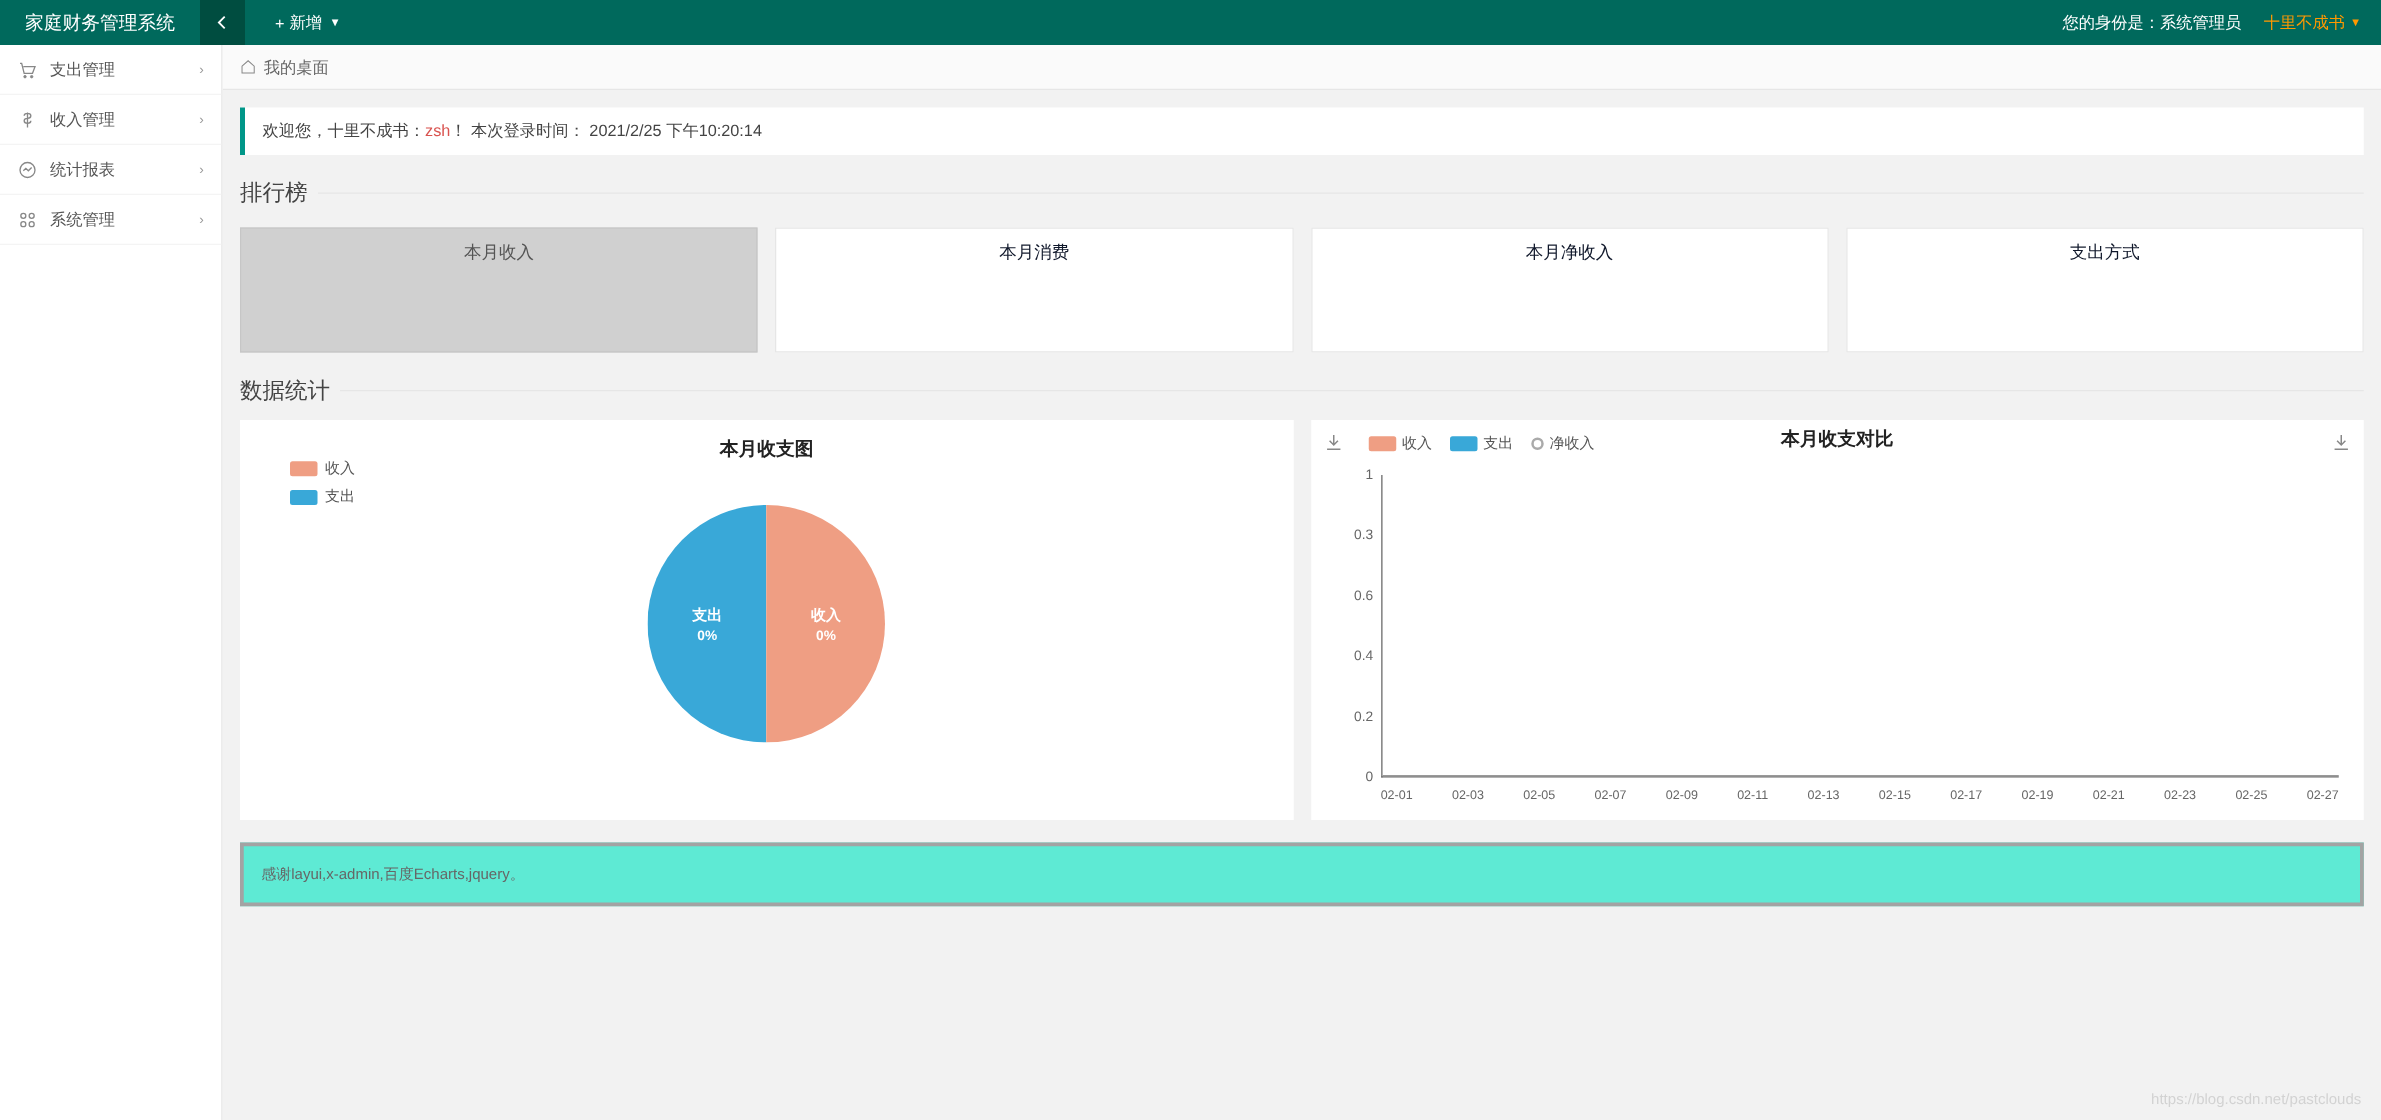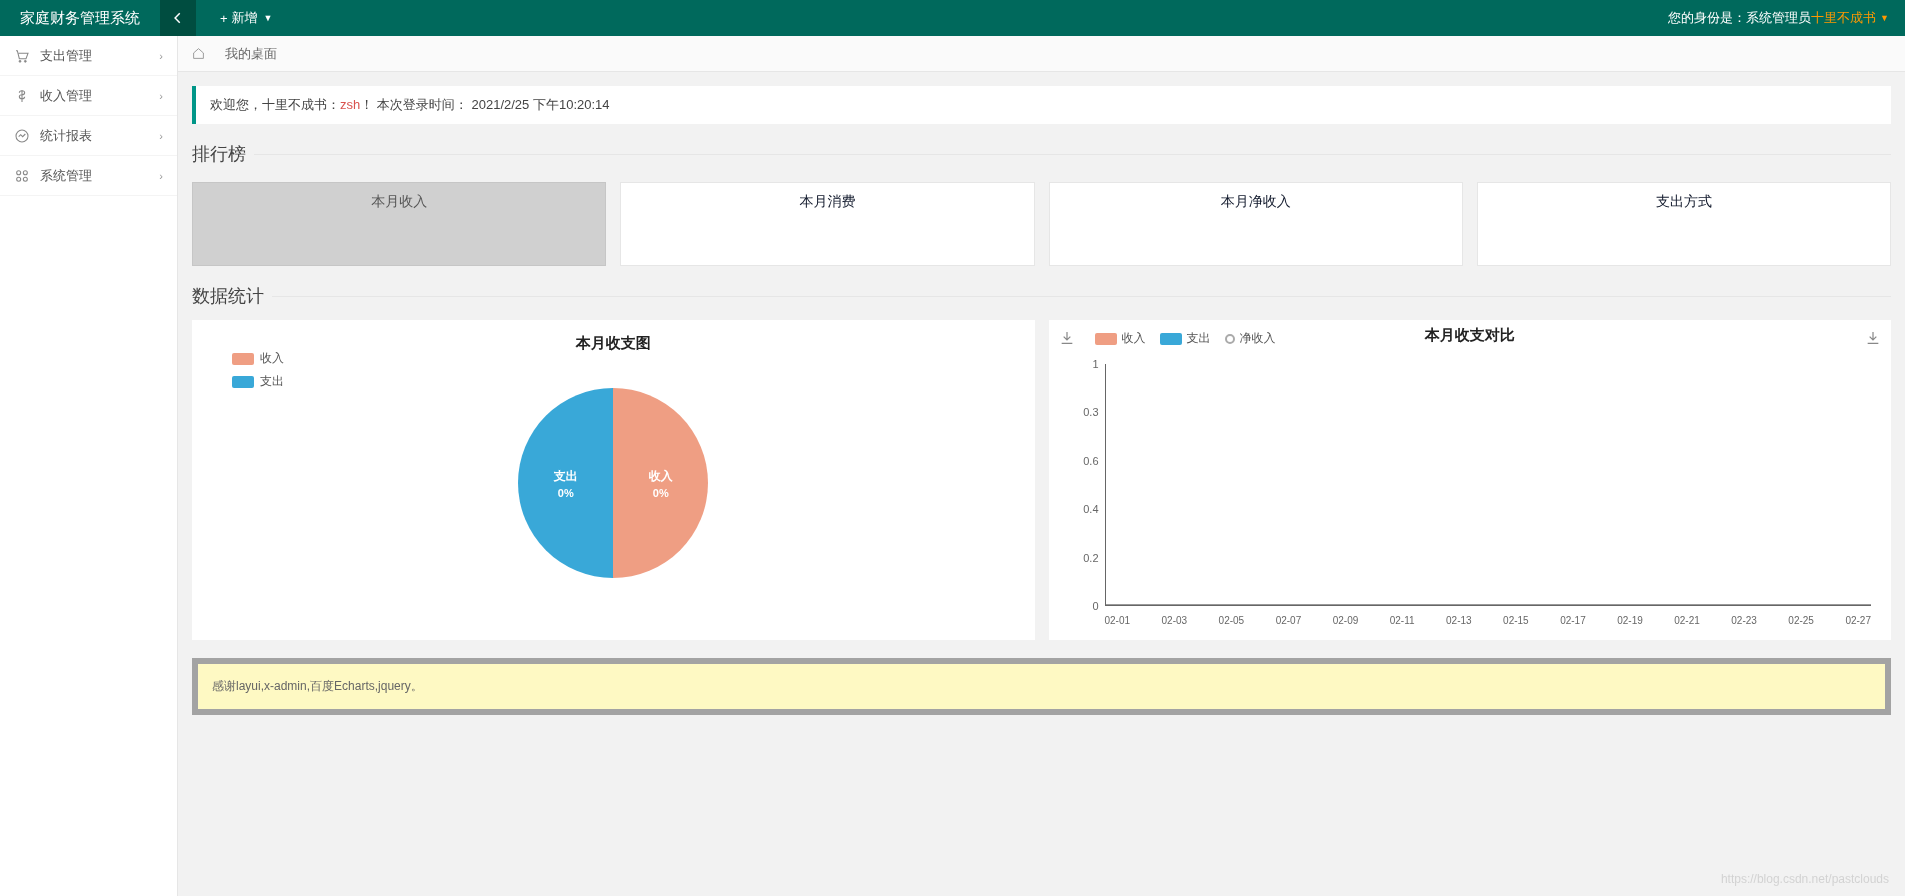--- a/index.html
+++ b/index.html
@@ -4,45 +4,45 @@
 <style>
 * { margin: 0; padding: 0; box-sizing: border-box; }
 body { font-family: "Microsoft YaHei", Arial, sans-serif; font-size: 13px; color: #333; background: #f2f2f2; }
 
 .header { background: #00695c; height: 36px; display: flex; align-items: center; color: #fff; }
 .app-title { padding: 0 20px; font-size: 15px; }
 .collapse-btn { background: #004d40; width: 36px; height: 36px; display: flex; align-items: center; justify-content: center; cursor: pointer; }
 .collapse-btn svg { width: 14px; height: 14px; fill: #fff; }
 .add-btn { margin-left: 24px; color: #fff; font-size: 13px; cursor: pointer; display: flex; align-items: center; gap: 4px; }
 .add-btn .caret { font-size: 9px; margin-left: 2px; }
-.header-right { margin-left: auto; display: flex; align-items: flex-end; padding-right: 16px; }
+.header-right { margin-left: auto; display: flex; align-items: flex-end; padding-right: 16px; gap: 18px; }
 .role-text { font-size: 13px; }
 .user-menu { color: #ff9800; font-size: 13px; cursor: pointer; display: flex; align-items: center; }
 .user-menu .caret { font-size: 9px; margin-left: 4px; }
 
 .layout { display: flex; height: calc(100vh - 36px); }
 .sidebar { width: 178px; background: #fff; border-right: 1px solid #e6e6e6; }
 .nav-item { display: flex; align-items: center; height: 40px; padding: 0 14px; cursor: pointer; color: #555; position: relative; border-bottom: 1px solid #f4f4f4; }
 .nav-icon { width: 16px; height: 16px; margin-right: 10px; fill: #888; stroke: #888; }
 .nav-item .chev { position: absolute; right: 14px; font-size: 11px; color: #999; }
 
 .main { flex: 1; display: flex; flex-direction: column; overflow: hidden; }
-.breadcrumb { height: 36px; background: #fafafa; border-bottom: 1px solid #e6e6e6; display: flex; align-items: center; padding: 0 14px; gap: 20px; color: #666; font-size: 13px; }
+.breadcrumb { height: 36px; background: #fafafa; border-bottom: 1px solid #e6e6e6; display: flex; align-items: center; padding: 0 14px; gap: 6px; color: #666; font-size: 13px; }
 .breadcrumb svg { width: 13px; height: 13px; fill: none; stroke: #888; stroke-width: 1.5; }
 
 .content { flex: 1; overflow-y: auto; padding: 14px 0; }
 
 .welcome-block { margin: 0 14px 18px; padding: 10px 14px; background: #fff; border-left: 4px solid #009688; color: #444; font-size: 13px; }
 .welcome-block .uname { color: #d9534f; }
 
 fieldset.section { margin: 0 14px 18px; border: none; border-top: 1px solid #e6e6e6; padding: 0; }
 fieldset.section legend { padding: 0 8px 0 0; font-size: 18px; color: #444; }
 
 .rank-row { display: flex; gap: 14px; margin-top: 16px; }
-.rank-card { flex: 1; height: 84px; background: #fff; border: 1px solid #e6e6e6; display: flex; flex-direction: column; }
+.rank-card { flex: 1; height: 100px; background: #fff; border: 1px solid #e6e6e6; display: flex; flex-direction: column; }
 .rank-card.active { background: #d0d0d0; border-color: #c6c6c6; }
 .rank-card .title { text-align: center; padding: 10px 0; color: #0f172a; font-size: 14px; }
 .rank-card.active .title { color: #555; }
 
 .stats-row { display: flex; gap: 14px; margin-top: 12px; }
 .chart-panel { flex: 1; background: #fff; position: relative; height: 320px; }
 .dl-icon { position: absolute; left: 10px; top: 10px; cursor: pointer; }
 .dl-icon.right { left: auto; right: 10px; }
 .dl-icon svg { width: 16px; height: 16px; stroke: #888; fill: none; stroke-width: 1.8; }
 
@@ -61,21 +61,21 @@
 .ring { width: 10px; height: 10px; border-radius: 50%; border: 2px solid #aaa; }
 .line-title { text-align: center; font-weight: bold; font-size: 15px; padding-top: 6px; color: #222; }
 .line-plot { position: absolute; left: 56px; right: 20px; top: 44px; bottom: 34px; }
 .y-axis { position: absolute; left: -32px; top: 0; bottom: 0; width: 30px; }
 .y-tick { position: absolute; right: 4px; font-size: 11px; color: #666; transform: translateY(-50%); }
 .plot-area { position: absolute; inset: 0; border-left: 1px solid #666; border-bottom: 1px solid #666; }
 .x-axis { position: absolute; left: 0; right: 0; bottom: -20px; display: flex; justify-content: space-between; gap: 14px; }
 .x-tick { font-size: 10px; color: #666; }
 .flat-line { position: absolute; left: 0; right: 0; bottom: 0; height: 1px; background: #999; }
 
-.footer-note { margin: 0 14px; padding: 14px; background: #fef9c3; border: 6px solid #a3a3a3; color: #666; font-size: 12px; }
+.footer-note { margin: 0 14px; padding: 14px; background: #5eead4; border: 3px solid #a3a3a3; color: #666; font-size: 12px; }
 
 .watermark { position: fixed; right: 16px; bottom: 10px; color: rgba(128,128,128,0.28); font-size: 12px; pointer-events: none; text-align: right; }
 </style>
 </head>
 <body>
 
 <div class="header">
   <div class="app-title">家庭财务管理系统</div>
   <div class="collapse-btn">
     <svg viewBox="0 0 24 24">

